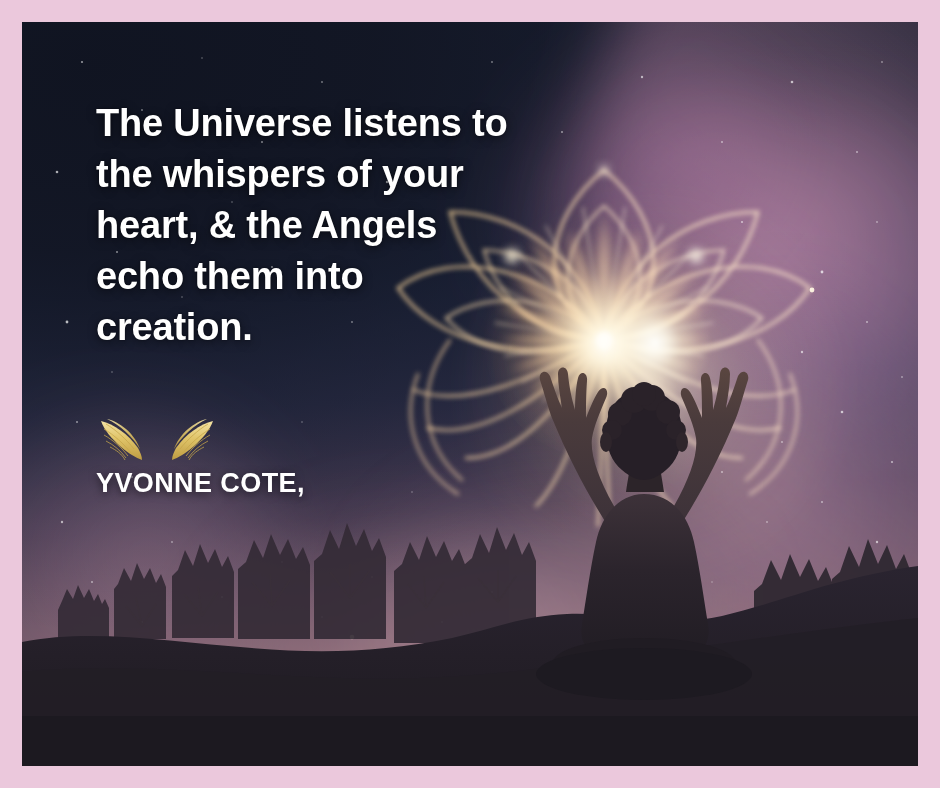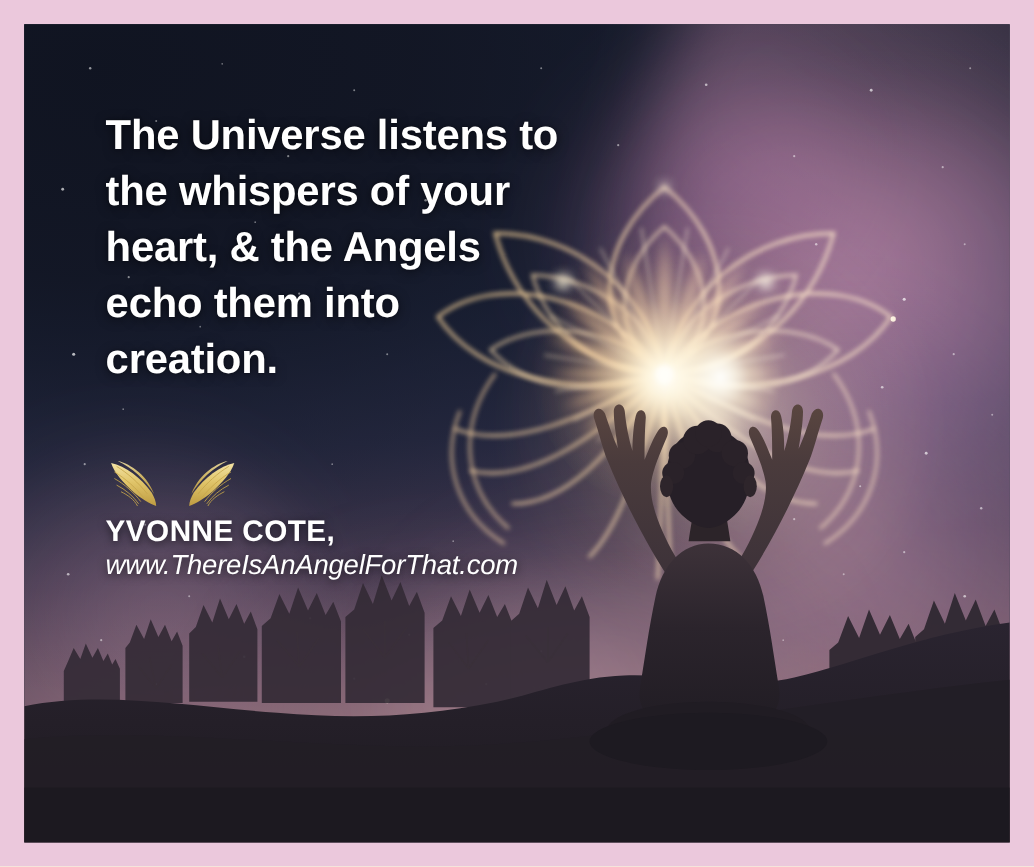--- a/index.html
+++ b/index.html
@@ -11,21 +11,21 @@
   body {
     font-family: "Liberation Sans", sans-serif;
   }
 
   .card {
     position: relative;
     width: 940px;
     height: 788px;
     box-sizing: border-box;
     overflow: hidden;
-    background: #fef9c3;
+    background: #a21caf;
   }
 
   
   .frame {
     position: absolute;
     left: 0; top: 0;
     width: 940px; height: 788px;
     background: #EBC8DC;
   }
 
@@ -697,17 +697,16 @@
               <path d="M8 6 C 18 12, 28 21, 36 31"></path>
               <path d="M6 11 C 16 17, 26 26, 33 35"></path>
               <path d="M6 17 C 15 22, 24 30, 30 38"></path>
               <path d="M8 23 C 16 27, 23 33, 28 40"></path>
               <path d="M12 29 C 18 32, 24 36, 27 42"></path>
             </g>
           </g>
         </svg>
       </div>
       <div class="sig-name">YVONNE COTE,</div>
-      <div class="sig-url">www.ThereIsAnAngelForThat.com</div>
     </div>
 
   </div>
 </div>
 
 </body></html>

